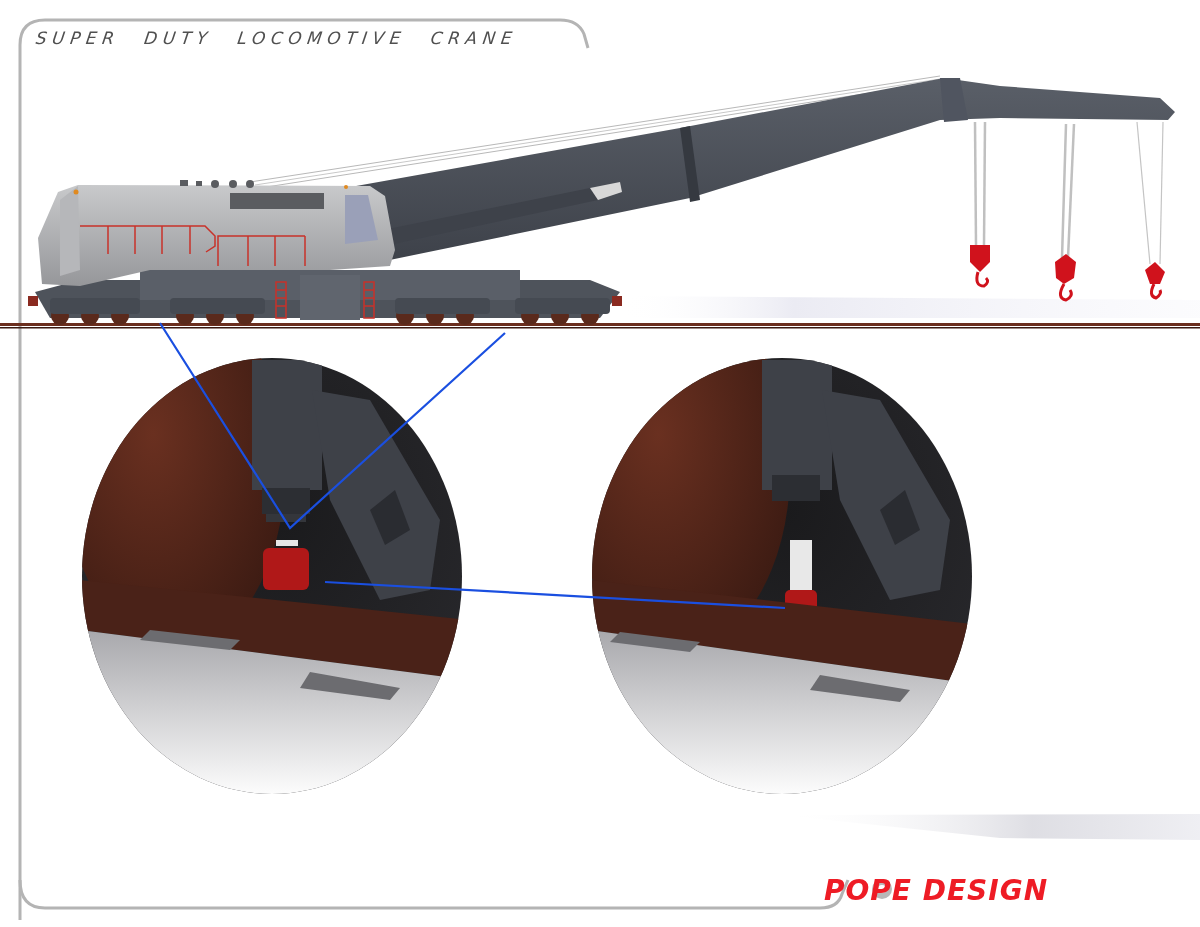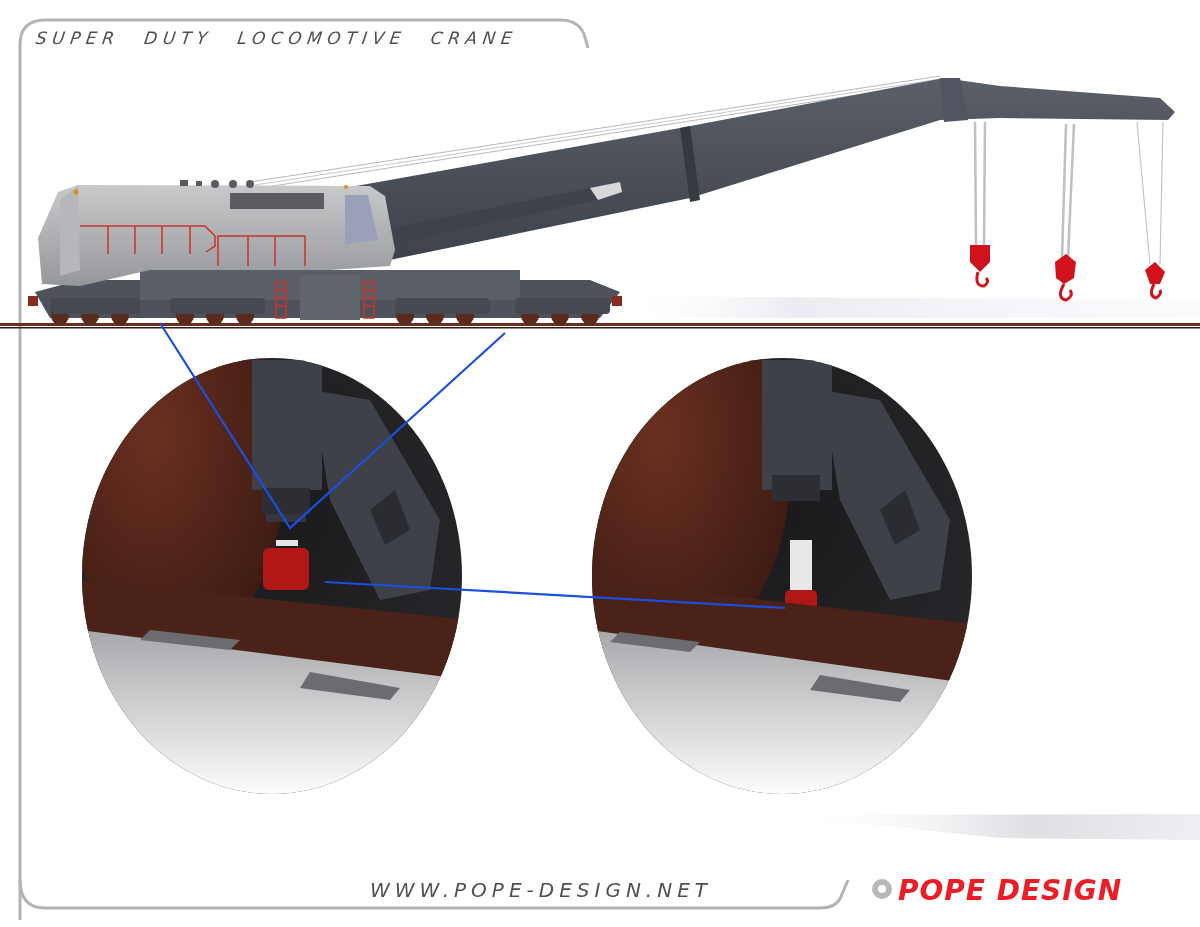--- a/index.html
+++ b/index.html
@@ -10,21 +10,21 @@
     font-family: "DejaVu Sans", sans-serif; font-style: italic;
     font-size: 17px; letter-spacing: 5.5px; color: #505050; font-weight: normal;
     word-spacing: 14px; transform: skewX(-8deg);
   }
   .website {
     position: absolute; left: 370px; top: 878px;
     font-family: "DejaVu Sans", sans-serif; font-style: italic;
     font-size: 20px; letter-spacing: 5px; color: #505050;
   }
   .brand {
-    position: absolute; left: 896px; top: 870px; height: 40px;
+    position: absolute; left: 822px; top: 870px; height: 40px;
     display: flex; align-items: center;
   }
   .brand-text {
     font-family: "DejaVu Sans", sans-serif; font-weight: bold; font-style: italic;
     font-size: 28px; letter-spacing: 1px; color: #ee1c25; margin-left: 2px;
   }
   svg { position: absolute; left: 0; top: 0; }
 </style>
 </head>
 <body>
@@ -212,18 +212,17 @@
     <polyline points="325,582 785,608"></polyline>
   </g>
 
   <g transform="translate(882,889)">
     <circle r="10" fill="#b8b8b8"></circle>
     <circle r="4" fill="#ffffff"></circle>
   </g>
 </svg>
 
 <div class="title">SUPER DUTY LOCOMOTIVE CRANE</div>
-<div class="website">WWW.POPE-DESIGN.NET</div>
 <div class="brand">
   <span class="brand-text">POPE DESIGN</span>
 </div>
 
 </div>
 
 </body></html>

